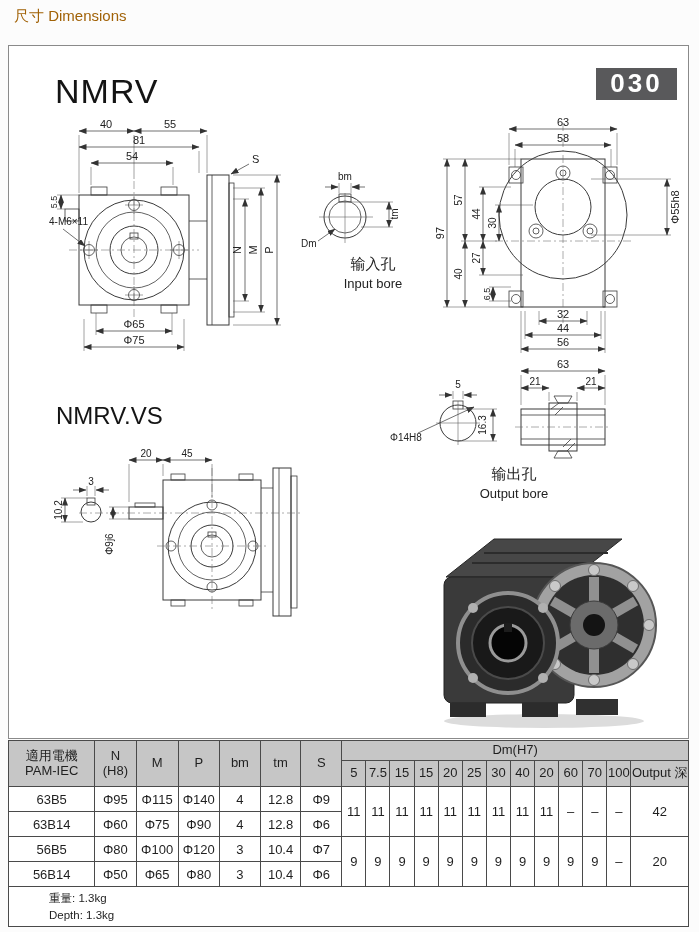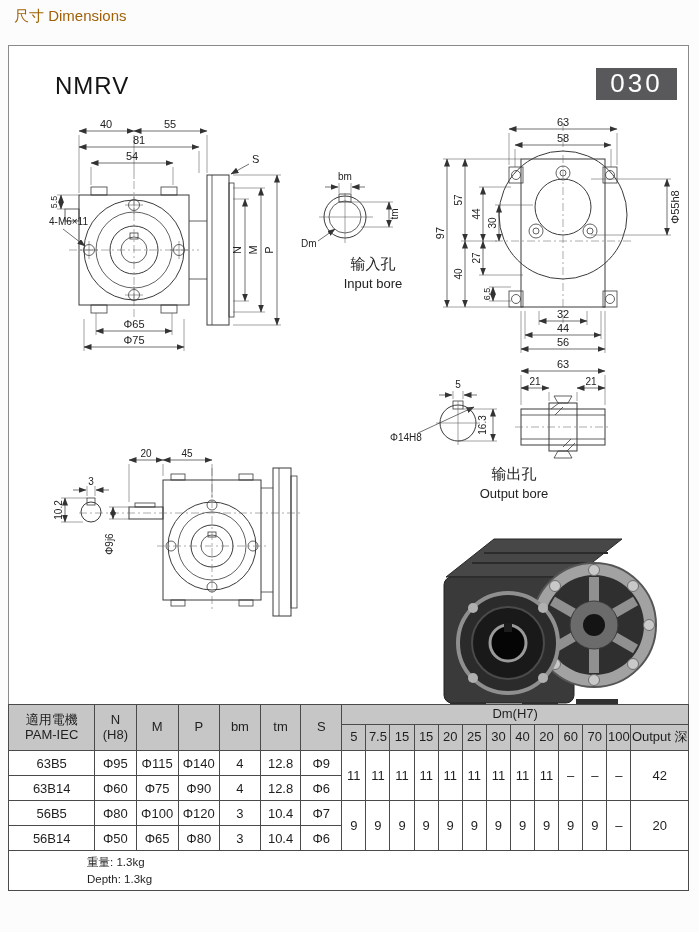--- a/index.html
+++ b/index.html
@@ -1,53 +1,54 @@
 <!DOCTYPE html>
 <html><head>
 <meta charset="utf-8">
 <style>
   *{box-sizing:border-box;margin:0;padding:0}
   html,body{width:699px;height:932px;background:#fff;font-family:"Liberation Sans","DejaVu Sans",sans-serif;color:#1f1f1f}
   .page{position:relative;width:699px;height:932px;background:#fcfcfc;overflow:hidden}
   .doc-heading{position:absolute;left:14px;top:7px;font-size:15px;color:#a16207}
   .main-box{position:absolute;left:8px;top:45px;width:681px;height:694px;border:1px solid #8a8a8a;background:#fff}
-  .series-title{position:absolute;left:46px;top:26px;font-size:24px;color:#141414;letter-spacing:1px}
+  .series-title{position:absolute;left:46px;top:26px;font-size:34px;color:#141414;letter-spacing:1px}
   .vs-title{position:absolute;left:47px;top:356px;font-size:24px;color:#141414}
   .badge{position:absolute;left:587px;top:22px;width:81px;height:32px;background:#59595b;color:#fff;
-         font-size:26px;font-weight:normal;text-align:center;line-height:31px;letter-spacing:3px}
+         font-size:26px;font-weight:bold;text-align:center;line-height:31px;letter-spacing:3px}
   svg{position:absolute;overflow:visible}
   svg text{font-family:"Liberation Sans","DejaVu Sans",sans-serif;fill:#222}
   .ol{stroke:#3a3a3a;stroke-width:1;fill:none}
   .ol2{stroke:#3a3a3a;stroke-width:.8;fill:none}
   .dim{stroke:#333;stroke-width:.7;fill:none}
   .ext{stroke:#555;stroke-width:.55;fill:none}
   .cl{stroke:#666;stroke-width:.55;fill:none;stroke-dasharray:8 3 2 3}
   .t9{font-size:9px}.t10{font-size:10px}.t11{font-size:11px}.t13{font-size:13px}.t15{font-size:15px}
-  .dim-table{position:absolute;left:8px;top:704px;width:681px;border-collapse:collapse;table-layout:fixed;background:#fff}
+  .dim-table{position:absolute;left:8px;top:740px;width:681px;border-collapse:collapse;table-layout:fixed;background:#fff}
   .dim-table th,.dim-table td{border:1px solid #4a4a4a;text-align:center;vertical-align:middle;font-weight:normal;overflow:hidden}
   .dim-table th{background:#c6c6c6;font-size:13px;line-height:1.12}
   .dim-table td{font-size:13px}
   .dim-table thead tr.h1{height:20px}
   .dim-table thead tr.h2{height:26px}
   .dim-table tbody tr{height:25px}
   .dm-sub{font-size:11.5px}
   .dm-val{font-size:12px}
-  .note-row td{height:40px;text-align:left;padding-left:78px;font-size:11.5px;line-height:1.45}
+  .note-row td{height:40px;text-align:left;padding-left:40px;font-size:11.5px;line-height:1.45}
 </style>
 </head>
 <body>
 
 <div class="page">
 
   <div class="doc-heading">尺寸 Dimensions</div>
 
   <div class="main-box">
 
     <div class="series-title">NMRV</div>
     <div class="badge">030</div>
+    <div class="vs-title">NMRV.VS</div>
 
     <svg style="left:40px;top:71px" width="280" height="240" viewBox="0 0 280 240">
       <defs>
           <marker id="a1" viewBox="0 0 8 6" markerWidth="8" markerHeight="6" refX="7.5" refY="3" orient="auto-start-reverse" markerUnits="userSpaceOnUse">
             <path d="M0,0L8,3L0,6Z" fill="#333"></path>
           </marker>
         </defs>
       <g>
         <rect class="ol" x="30" y="78" width="110" height="110"></rect>
         <rect class="ol2" x="42" y="70" width="16" height="8"></rect>

